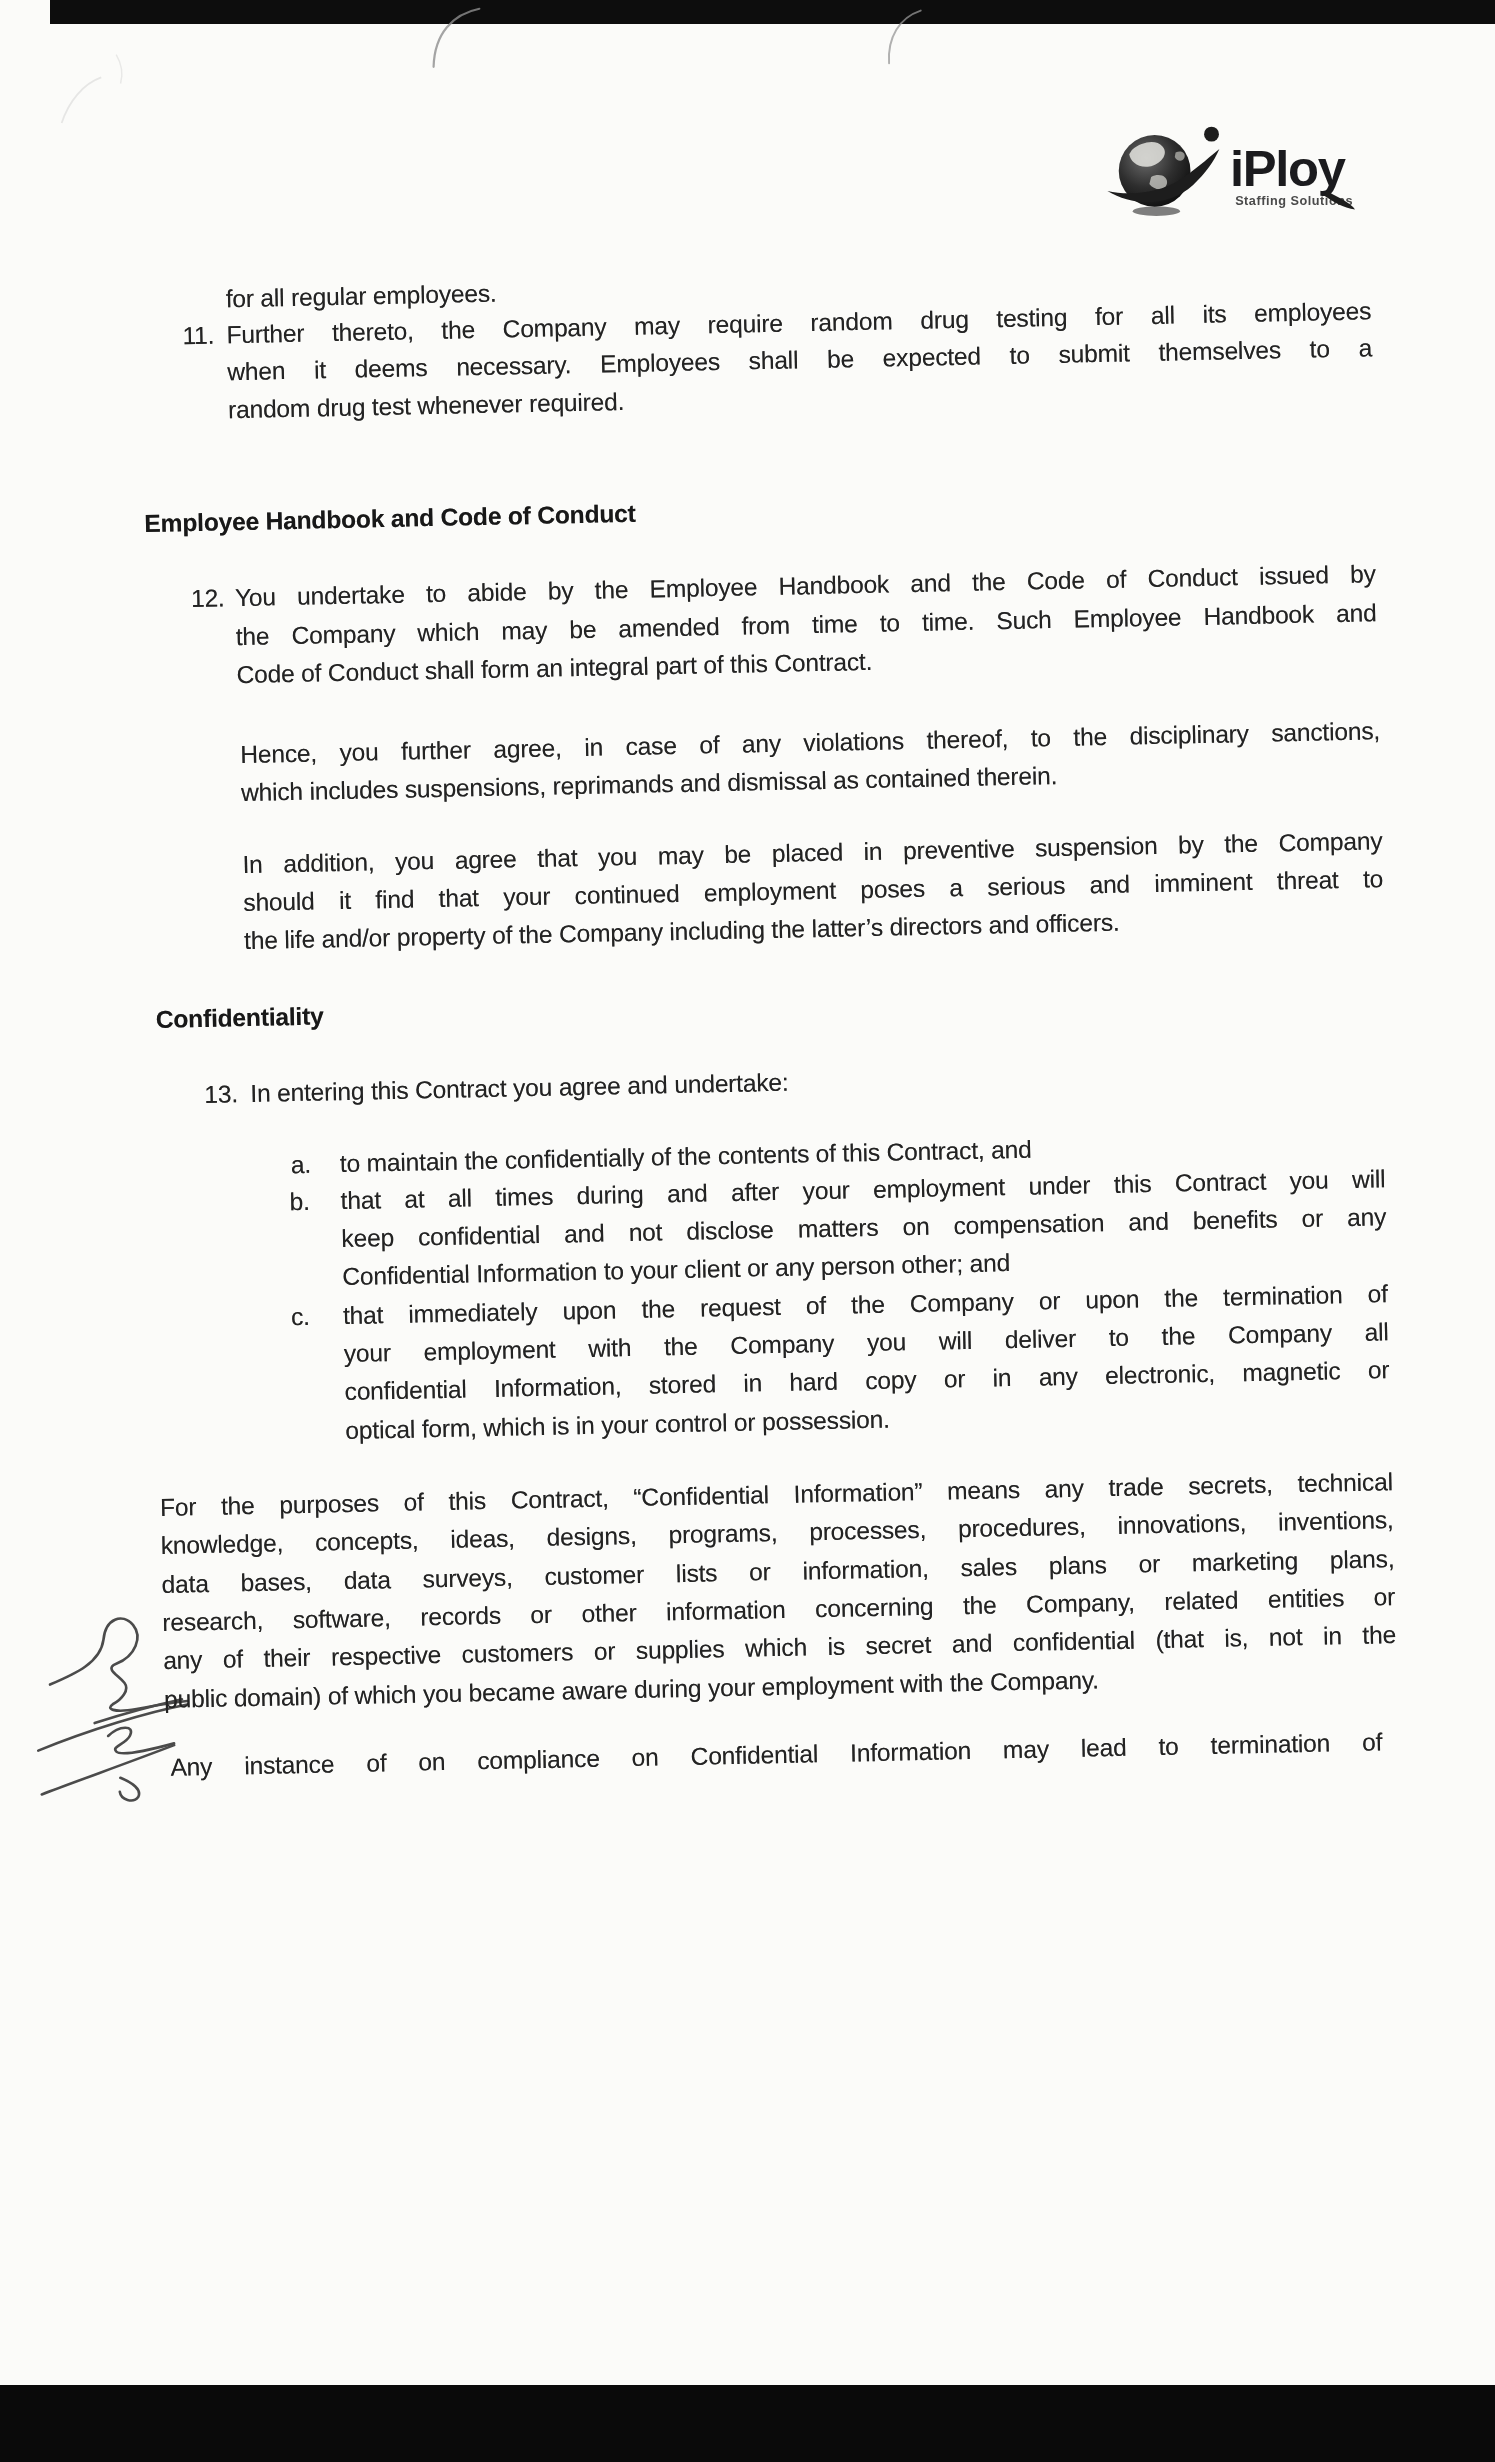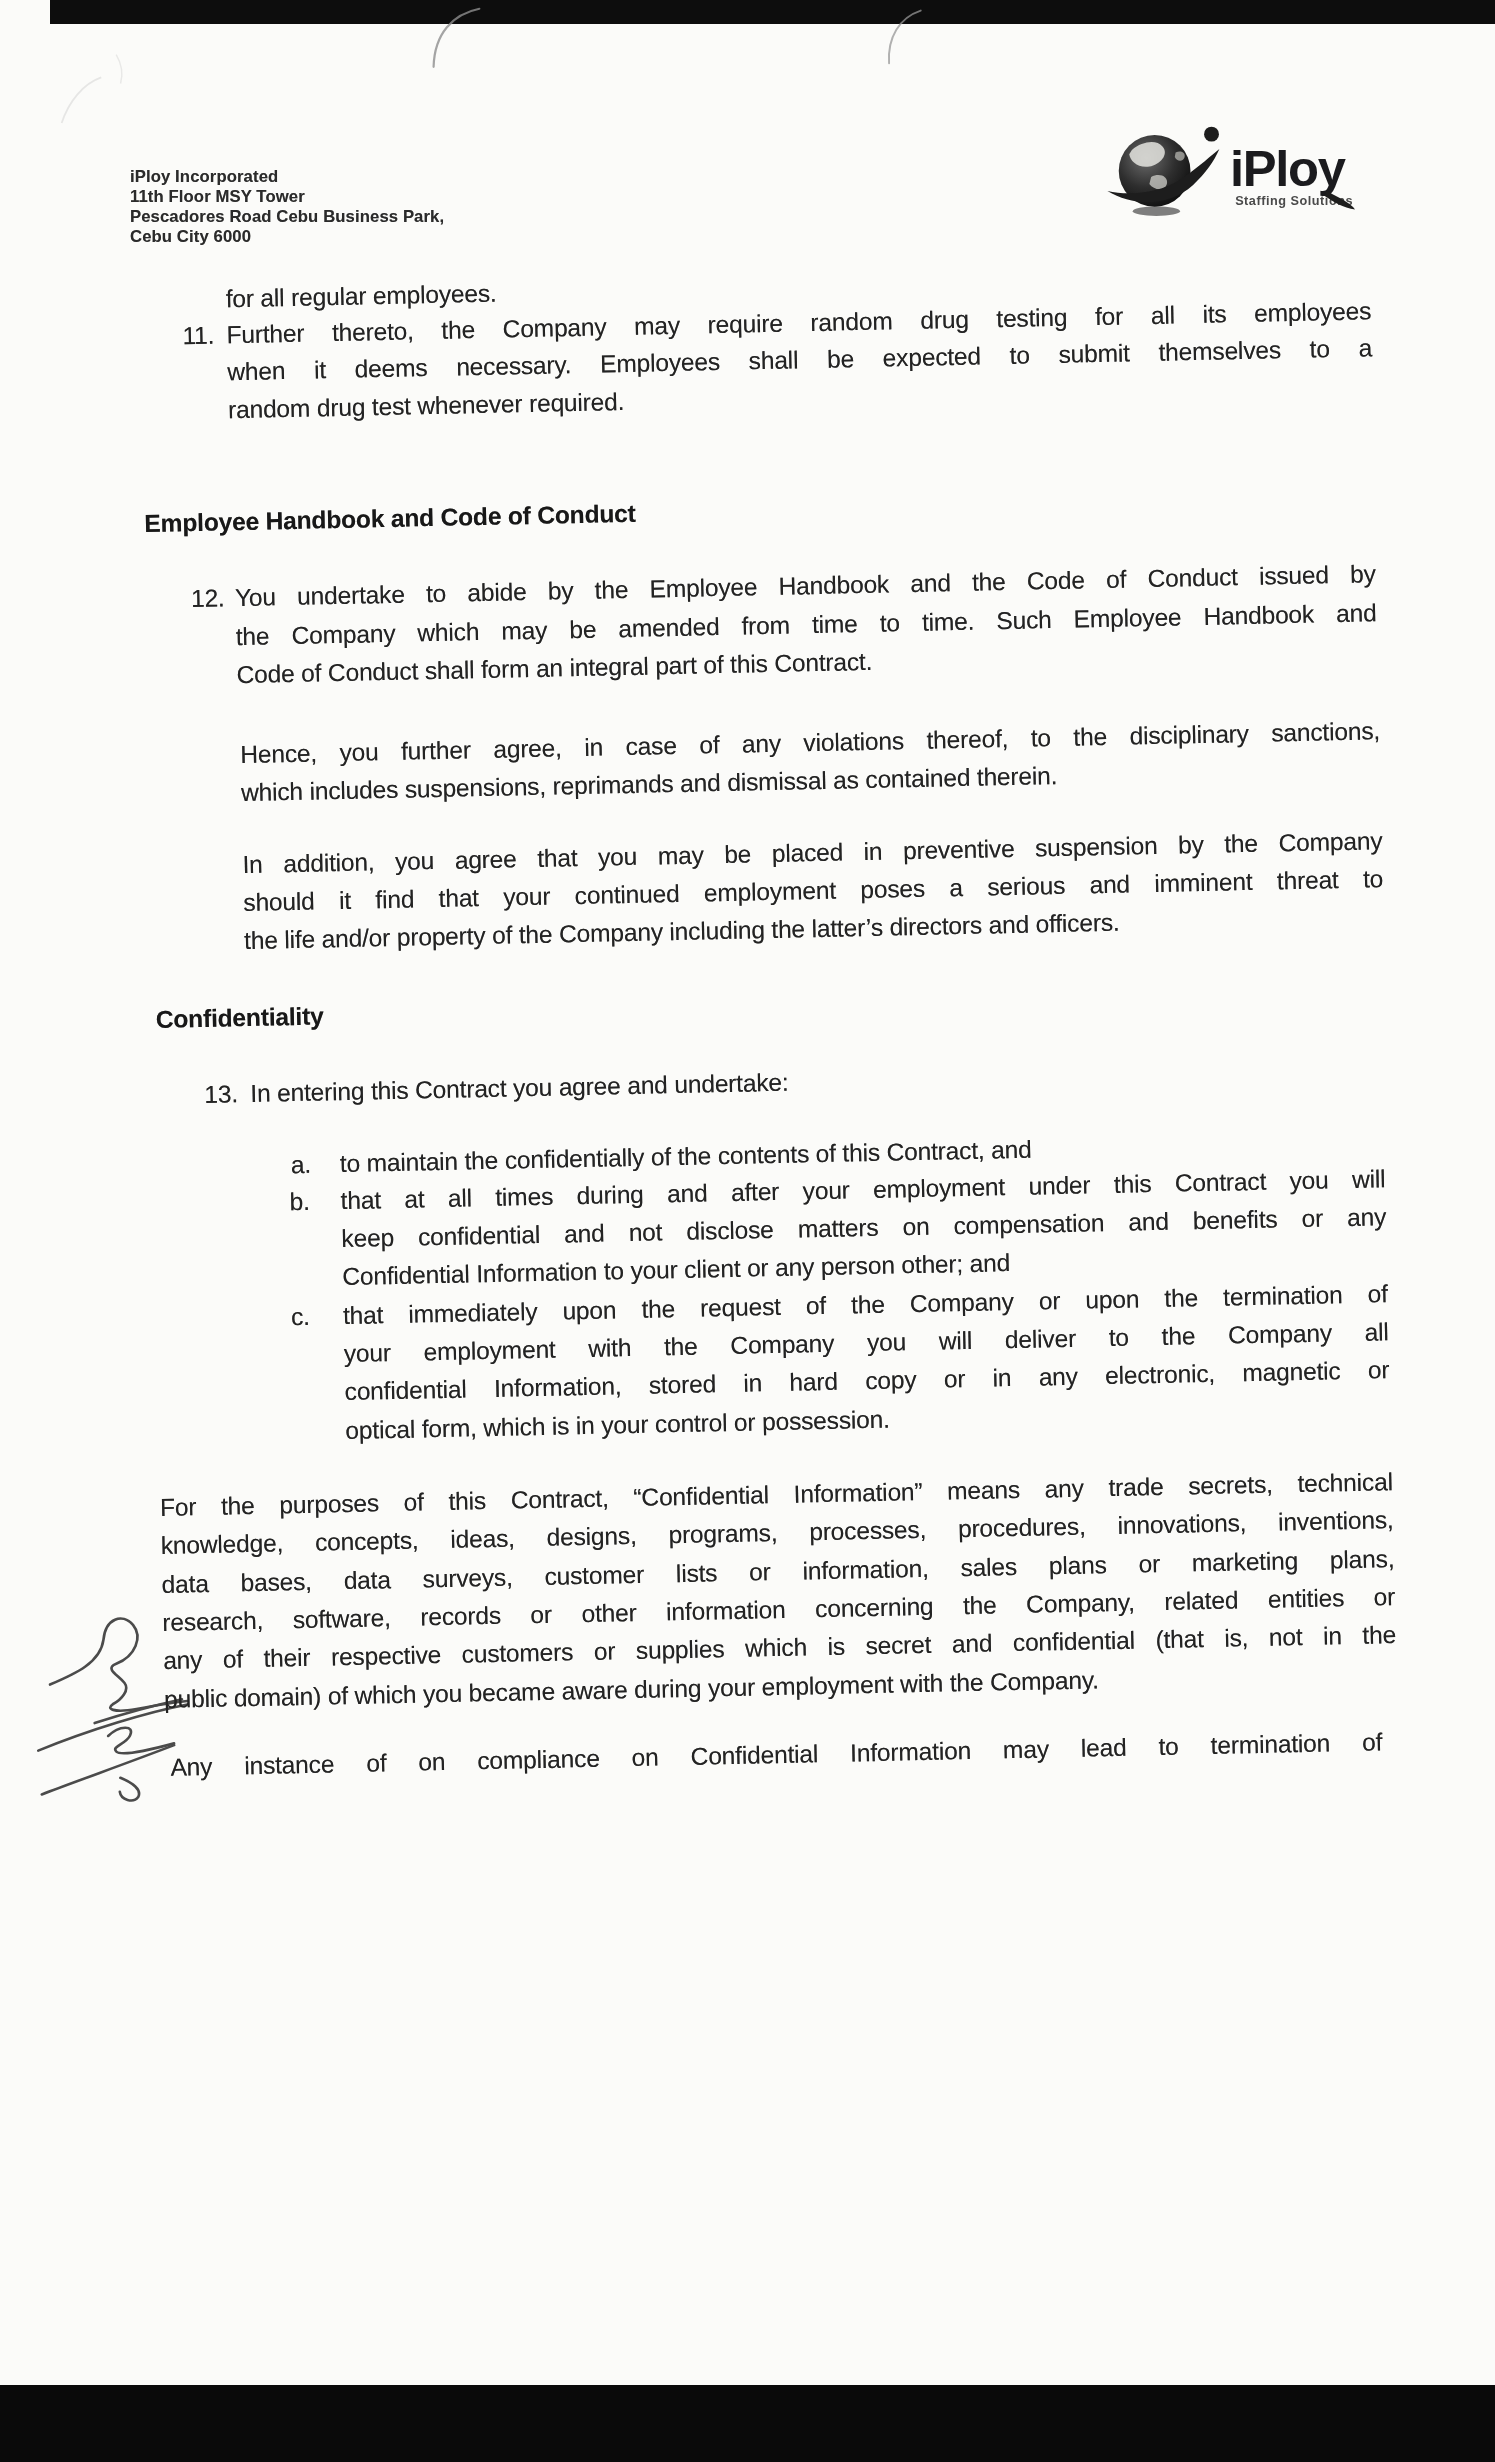--- a/index.html
+++ b/index.html
@@ -34,26 +34,20 @@
   <div class="scan-bar-top"></div>
   <div class="scan-bar-bottom"></div>
 
   <svg class="artifacts" width="1495" height="2462" viewBox="0 0 1700 2800">
     <path d="M 545 10 C 515 16 494 38 493 76" fill="none" stroke="#8f8f8f" stroke-width="2.5" stroke-linecap="round" opacity="0.8"></path>
     <path d="M 1047 12 C 1023 20 1009 42 1011 72" fill="none" stroke="#979797" stroke-width="2.2" stroke-linecap="round" opacity="0.75"></path>
     <path d="M 70 140 C 78 115 95 95 115 88" fill="none" stroke="#b5b5b5" stroke-width="2" opacity="0.3"></path>
     <path d="M 132 62 C 138 72 140 84 137 95" fill="none" stroke="#bdbdbd" stroke-width="1.6" opacity="0.3"></path>
   </svg>
 
-  <div class="header-address">
-    <div>iPloy Incorporated</div>
-    <div>11th Floor MSY Tower</div>
-    <div>Pescadores Road Cebu Business Park,</div>
-    <div>Cebu City 6000</div>
-  </div>
 
   <svg class="logo" width="269" height="98" viewBox="0 0 306 112">
     <defs>
       <radialGradient id="globeG" cx="38%" cy="32%" r="75%">
         <stop offset="0%" stop-color="#6d6d6d"></stop>
         <stop offset="55%" stop-color="#2e2e2e"></stop>
         <stop offset="100%" stop-color="#0d0d0d"></stop>
       </radialGradient>
     </defs>
     <g>

